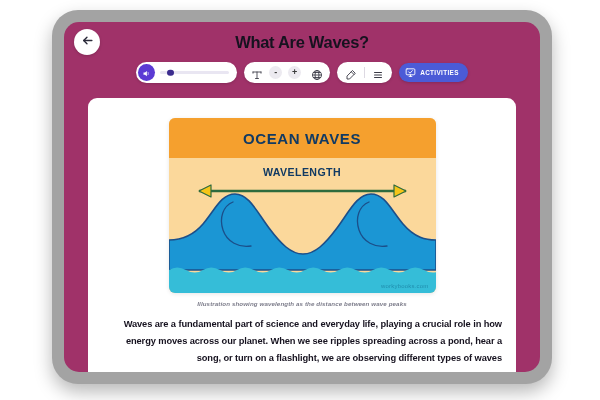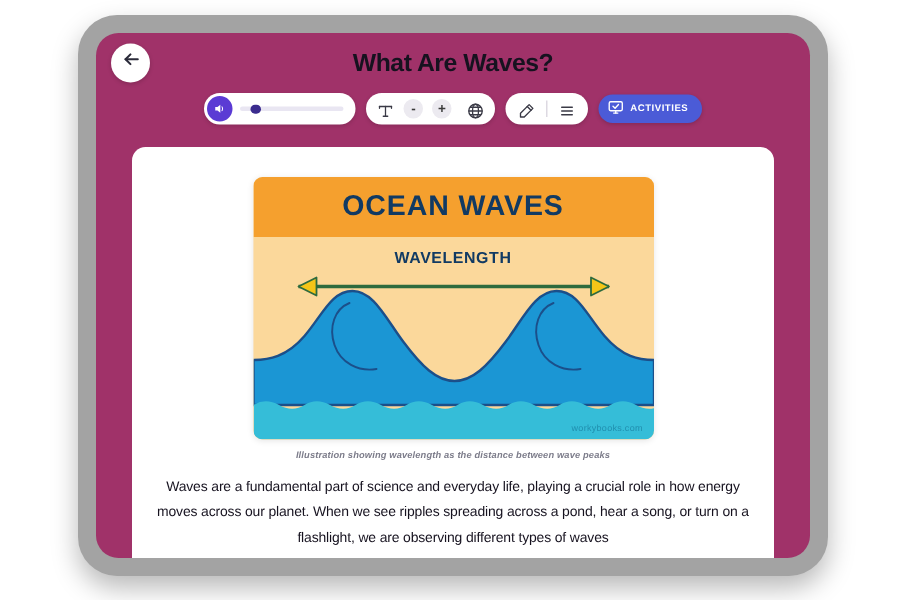--- a/index.html
+++ b/index.html
@@ -168,21 +168,21 @@
     box-shadow: 0 1px 4px rgba(0,0,0,0.10);
   }
   .ill-header {
     height: 40px;
     background: #F5A02E;
     display: flex; align-items: center; justify-content: center;
   }
   .ill-title {
     color: #113A63;
     font-weight: bold;
-    font-size: 19px;
+    font-size: 15px;
     letter-spacing: 0.6px;
   }
   .ill-body { position: relative; height: 135px; }
   .ill-svg { position: absolute; inset: 0; width: 100%; height: 100%; display: block; }
   .wavelength-label {
     position: absolute;
     top: 8px; left: 0; right: 0;
     text-align: center;
     font-size: 10.6px;
     font-weight: bold;
@@ -204,24 +204,24 @@
     font-style: italic;
     font-weight: bold;
     color: #7c7c8a;
     margin-top: 7px;
     letter-spacing: 0.1px;
   }
 
   .body-text {
     margin: 9px 14px 0 14px;
     font-size: 9.3px;
-    font-weight: normal;
+    font-weight: bold;
     color: #16121f;
     line-height: 1.85;
-    text-align: center;
+    text-align: right;
     letter-spacing: -0.1px;
   }
 </style>
 </head>
 <body>
 
 <div id="stage">
 
   <div class="device">
     <div class="screen">

